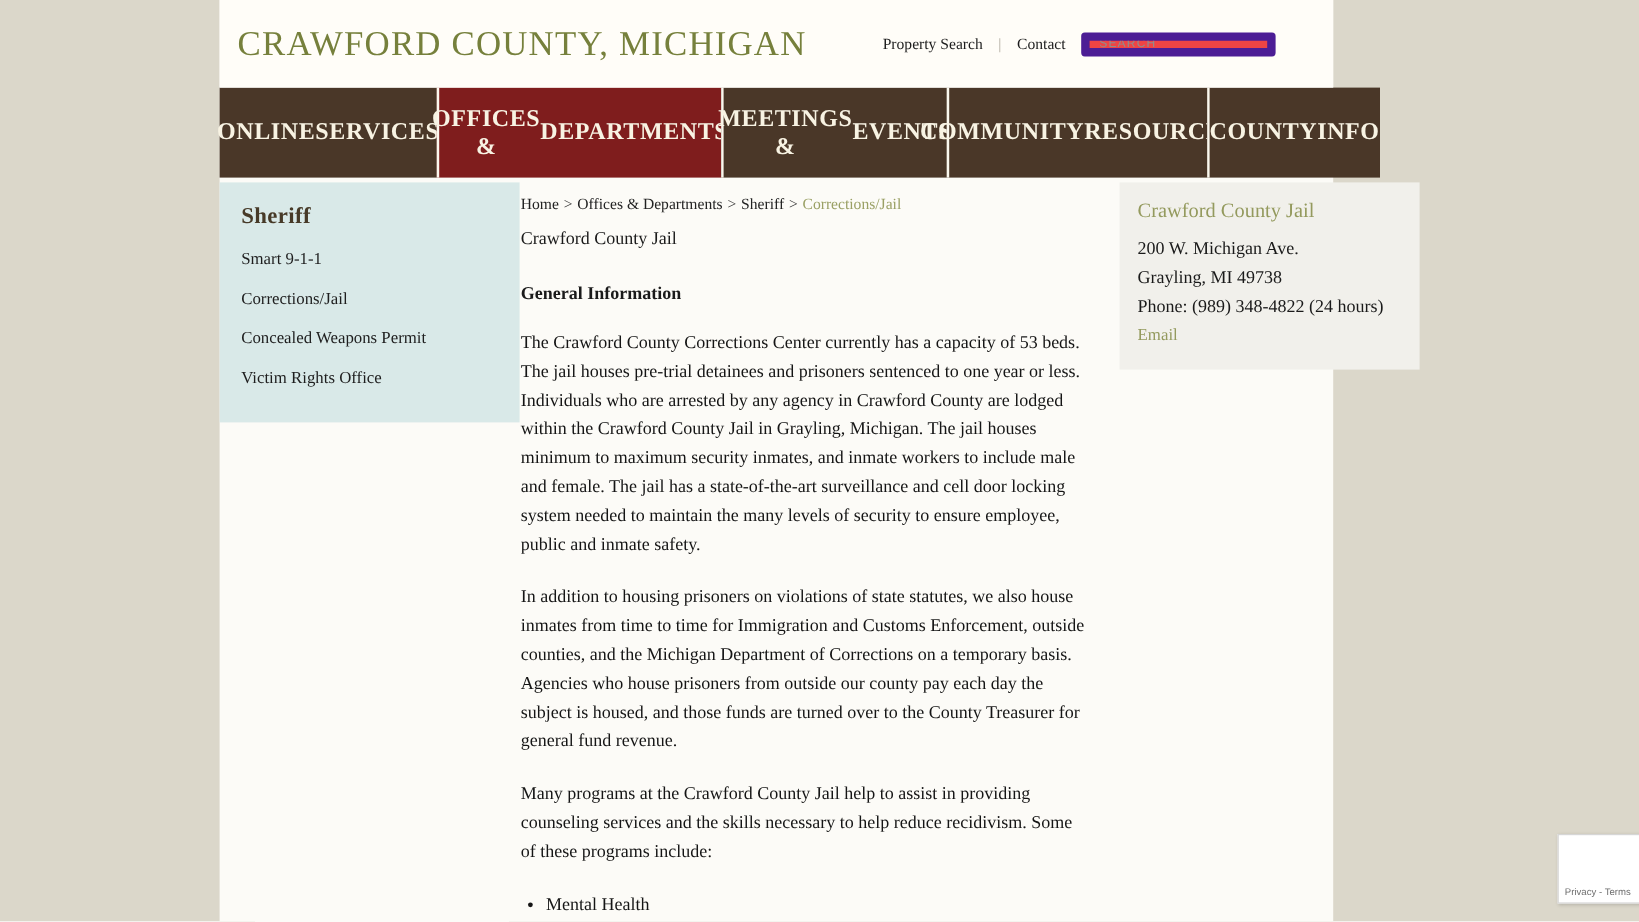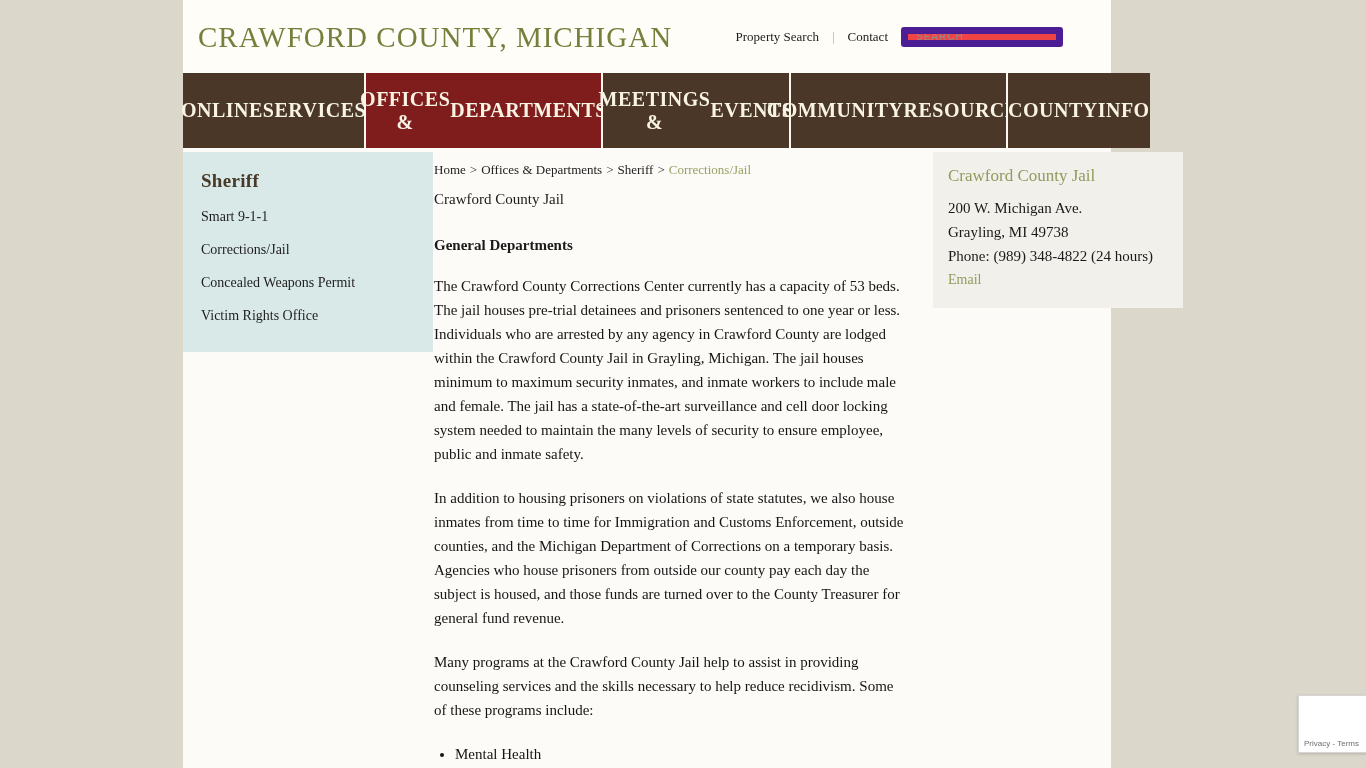--- a/index.html
+++ b/index.html
@@ -111,21 +111,21 @@
         <a class="side-link">Corrections/Jail</a>
         <a class="side-link">Concealed Weapons Permit</a>
         <a class="side-link">Victim Rights Office</a>
       </aside>
 
       <div class="content">
         <div class="breadcrumb">
           <a>Home</a><span class="sep">&gt;</span><a>Offices &amp; Departments</a><span class="sep">&gt;</span><a>Sheriff</a><span class="sep">&gt;</span><span class="current">Corrections/Jail</span>
         </div>
         <div class="page-title">Crawford County Jail</div>
-        <div class="section-heading">General Departments</div>
+        <div class="section-heading">General Information</div>
         <p>The Crawford County Corrections Center currently has a capacity of 53 beds. The jail houses pre-trial detainees and prisoners sentenced to one year or less. Individuals who are arrested by any agency in Crawford County are lodged within the Crawford County Jail in Grayling, Michigan. The jail houses minimum to maximum security inmates, and inmate workers to include male and female. The jail has a state-of-the-art surveillance and cell door locking system needed to maintain the many levels of security to ensure employee, public and inmate safety.</p>
         <p>In addition to housing prisoners on violations of state statutes, we also house inmates from time to time for Immigration and Customs Enforcement, outside counties, and the Michigan Department of Corrections on a temporary basis. Agencies who house prisoners from outside our county pay each day the subject is housed, and those funds are turned over to the County Treasurer for general fund revenue.</p>
         <p>Many programs at the Crawford County Jail help to assist in providing counseling services and the skills necessary to help reduce recidivism. Some of these programs include:</p>
         <ul>
           <li>Mental Health</li>
         </ul>
       </div>
 
       <aside class="right-box">
         <h3>Crawford County Jail</h3>

